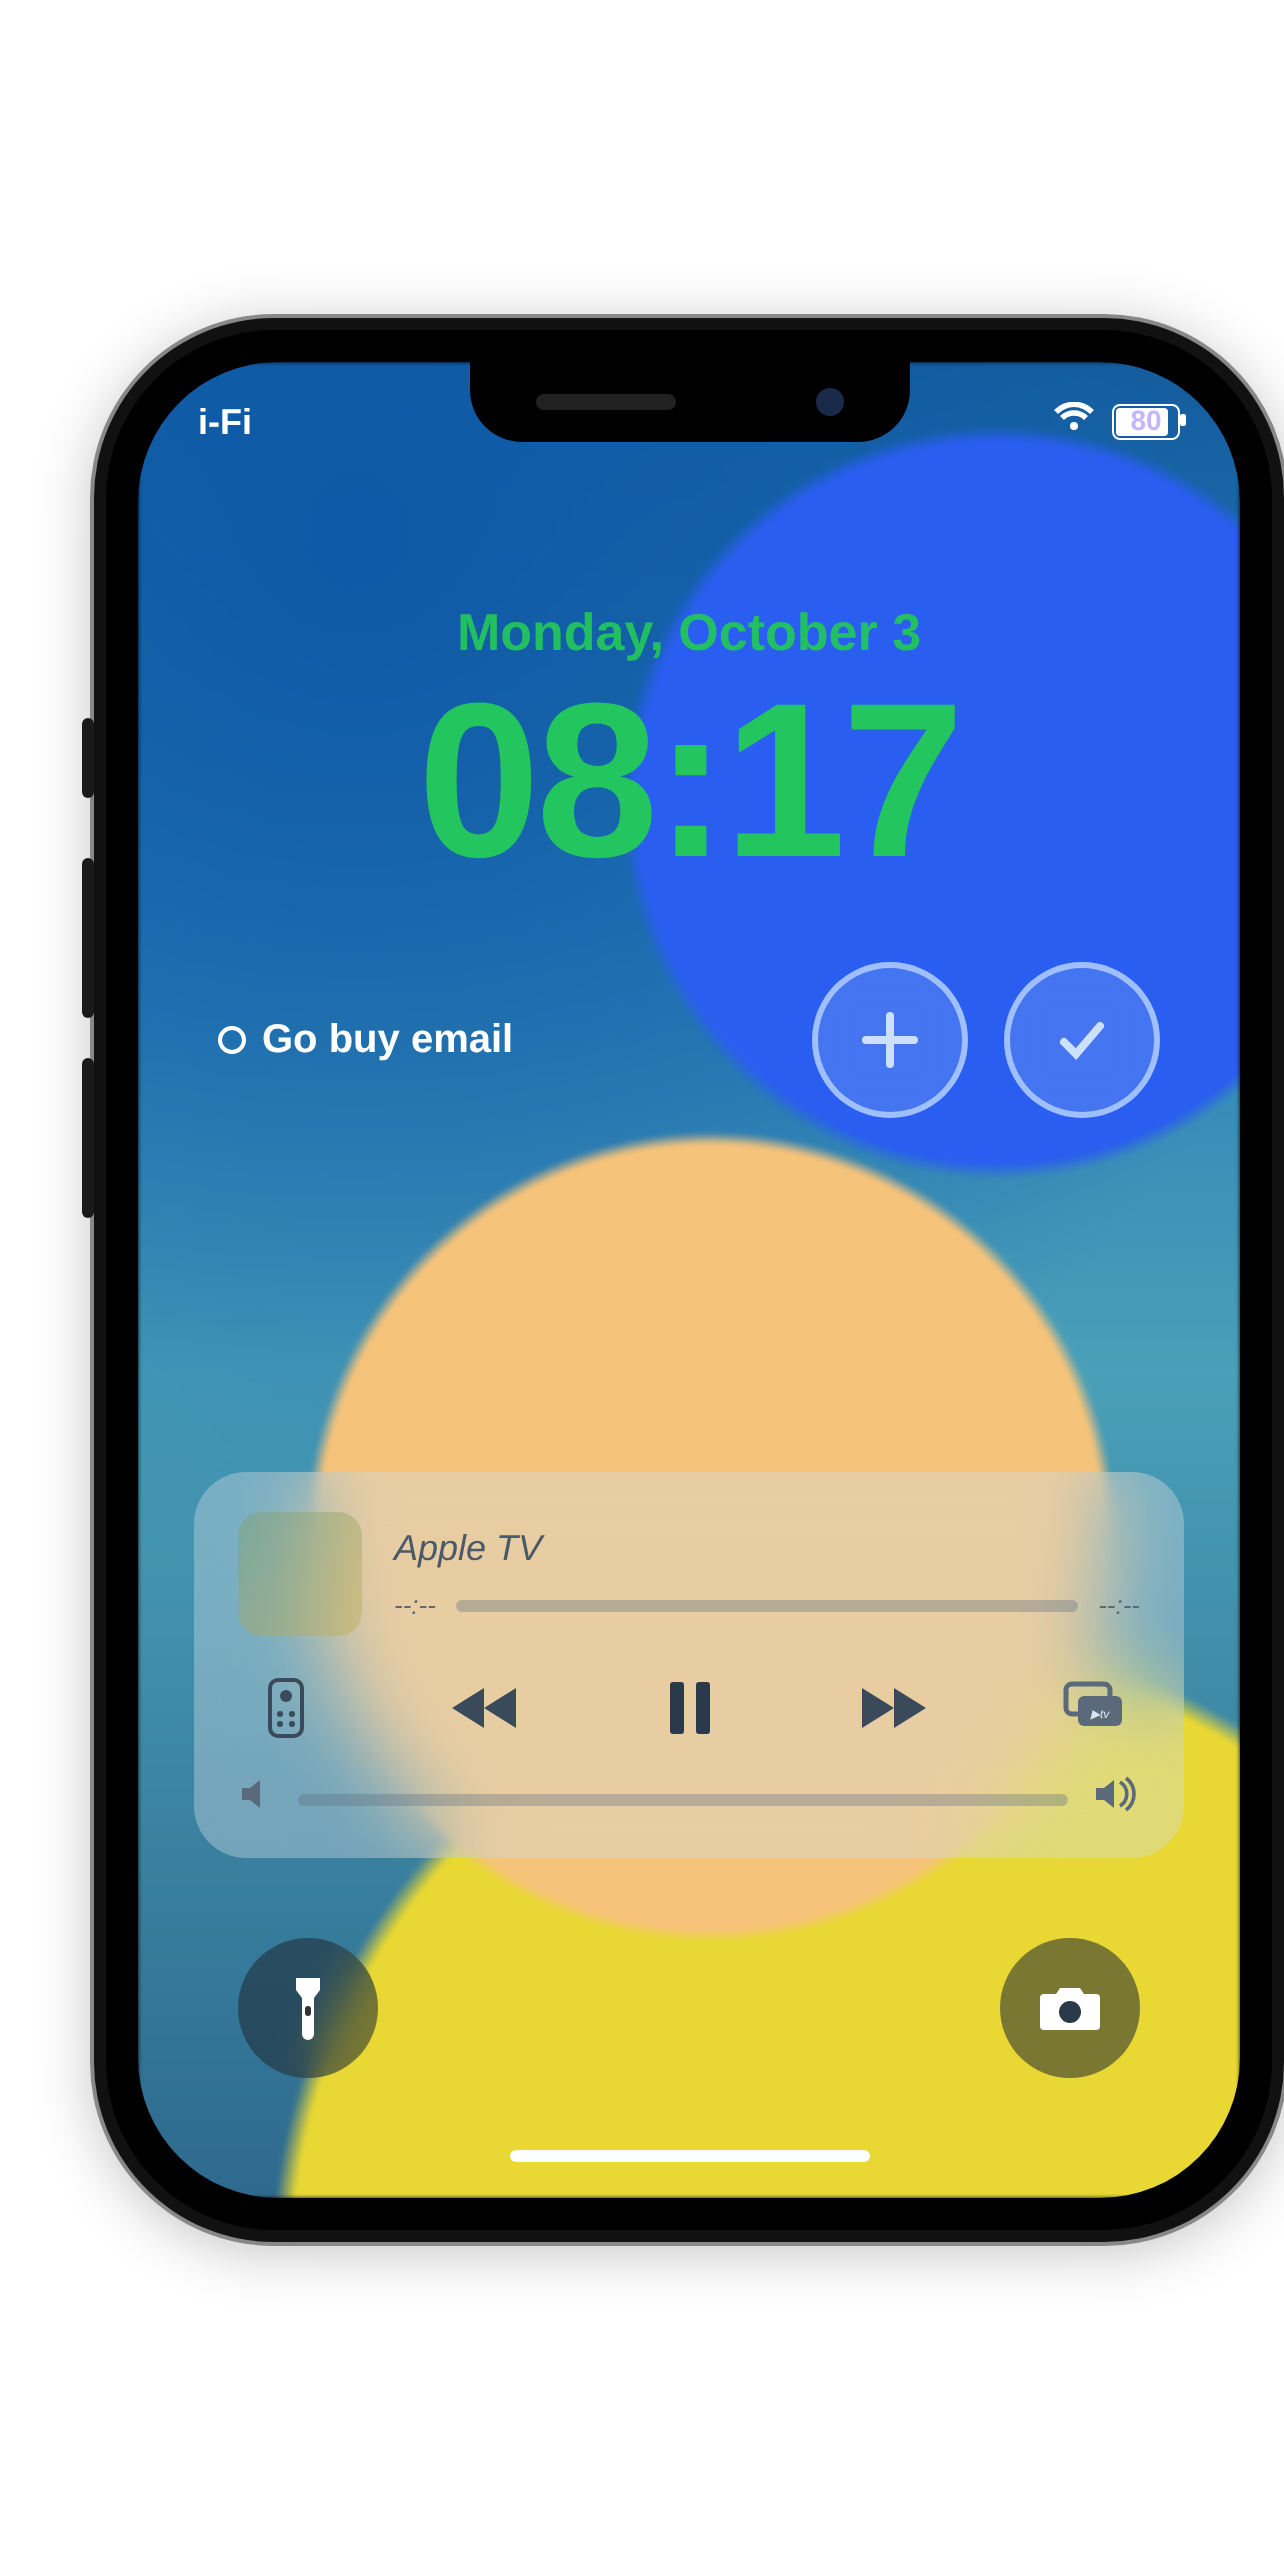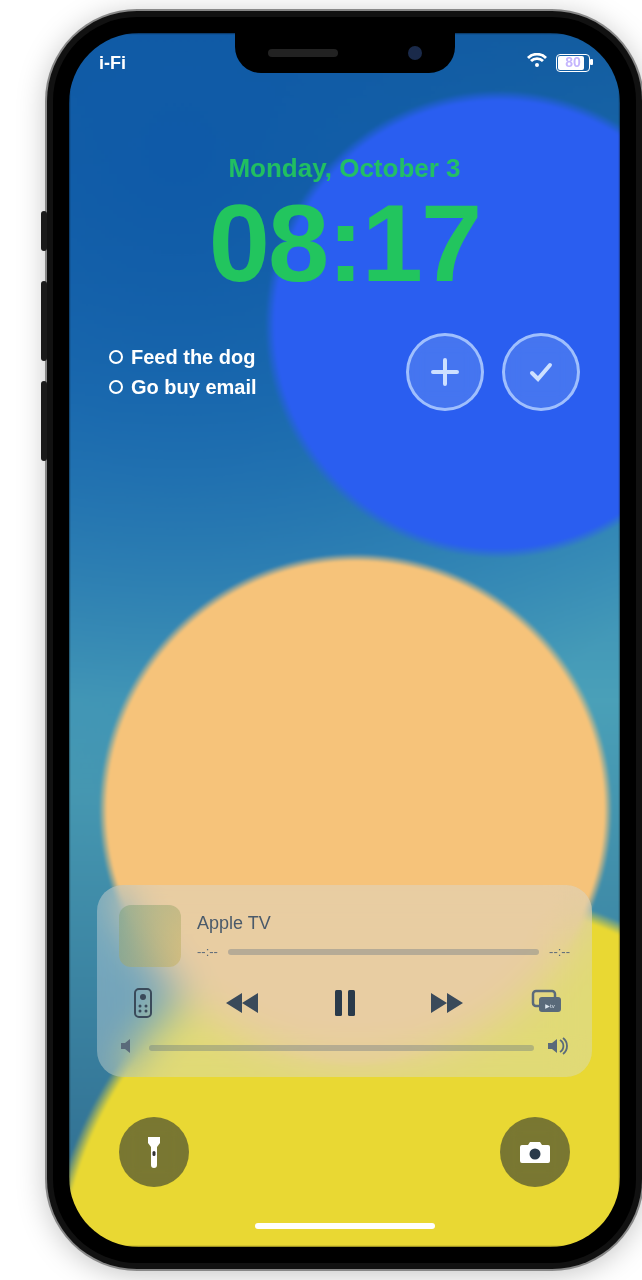--- a/index.html
+++ b/index.html
@@ -1,17 +1,17 @@
 <!DOCTYPE html>
 <html><head>
 <meta charset="utf-8">
 <style>
   html,body{margin:0;padding:0;background:#fff;font-family:-apple-system,"SF Pro Display","Helvetica Neue",Arial,sans-serif;}
   .stage{width:642px;height:1280px;position:relative;margin:0 auto;display:flex;align-items:center;justify-content:center;}
-  .device{width:620px;height:1258px;border-radius:90px;background:#111;position:relative;box-shadow:0 0 0 2px #888,0 4px 30px rgba(0,0,0,.25);margin-left:47px;}
+  .device{width:620px;height:962px;border-radius:90px;background:#111;position:relative;box-shadow:0 0 0 2px #888,0 4px 30px rgba(0,0,0,.25);margin-left:47px;}
   .device:before{content:"";position:absolute;inset:6px;border-radius:84px;background:#000;}
   .side-btn{position:absolute;background:#1a1a1a;border-radius:4px;}
   .btn-mute{left:-6px;top:200px;width:6px;height:40px;}
   .btn-vup{left:-6px;top:270px;width:6px;height:80px;}
   .btn-vdn{left:-6px;top:370px;width:6px;height:80px;}
   .btn-pwr{right:-6px;top:300px;width:6px;height:120px;}
   .screen{position:absolute;inset:22px;border-radius:70px;overflow:hidden;}
   .wallpaper{position:absolute;inset:0;
     background:
       radial-gradient(circle at 78% 24%, #2a5ef0 0%, #2a5ef0 22%, transparent 23%),
@@ -37,21 +37,21 @@
   .datetime{position:absolute;top:120px;left:0;right:0;text-align:center;color:#22c55e;z-index:20;}
   .date{font-size:26px;font-weight:600;opacity:.95;}
   .time{font-size:110px;font-weight:700;line-height:1;margin-top:4px;letter-spacing:-2px;}
   
   .widgets{position:absolute;top:300px;left:40px;right:40px;display:flex;align-items:center;gap:18px;z-index:20;}
   .todo{flex:1;color:#fff;font-size:20px;font-weight:600;line-height:1.5;}
   .todo-item{display:flex;align-items:center;gap:8px;}
   .todo-item:before{content:"";width:10px;height:10px;border:2px solid #fff;border-radius:50%;flex-shrink:0;}
   .circle-btn{width:72px;height:72px;border-radius:50%;backdrop-filter:blur(10px);background:rgba(120,160,240,.35);border:3px solid rgba(170,200,255,.9);display:flex;align-items:center;justify-content:center;color:#cde0ff;}
   
-  .player{position:absolute;left:28px;right:28px;bottom:170px;background:rgba(210,220,230,.38);backdrop-filter:blur(20px);border-radius:26px;padding:20px 22px 18px;z-index:20;color:#3a4a5a;}
+  .player{position:absolute;left:28px;right:28px;bottom:170px;background:rgba(210,220,230,.38);backdrop-filter:blur(20px);border-radius:26px;padding:20px 22px 18px;z-index:20;color:#3a4a5a;font-style:italic;}
   .p-top{display:flex;align-items:center;gap:16px;}
   .art{width:62px;height:62px;border-radius:12px;background:linear-gradient(135deg,#7aa07a,#c7b05a);opacity:.5;}
   .p-info{flex:1;}
   .p-title{font-size:18px;font-weight:500;color:#4a5a6a;}
   .track{display:flex;align-items:center;gap:10px;margin-top:10px;font-size:13px;color:#5a6a7a;}
   .track-bar{flex:1;height:6px;background:rgba(90,110,130,.35);border-radius:4px;position:relative;}
   .controls{display:flex;align-items:center;justify-content:space-between;margin-top:16px;}
   .ctrl{width:48px;height:40px;display:flex;align-items:center;justify-content:center;color:#3a4a5a;}
   .vol{display:flex;align-items:center;gap:12px;margin-top:14px;}
   .vol-bar{flex:1;height:6px;background:rgba(90,110,130,.35);border-radius:4px;}
@@ -95,23 +95,20 @@
         </span>
       </div>
 
       <div class="datetime">
         <div class="date">Monday, October 3</div>
         <div class="time">08:17</div>
       </div>
 
       <div class="widgets">
         <div class="todo">
-          <div class="todo-item">
-              <span>Feed the dog</span>
-            </div>
           <div class="todo-item">
               <span>Go buy email</span>
             </div>
         </div>
         <div class="circle-btn">
           <svg width="34" height="34" viewBox="0 0 34 34">
               <path d="M17 5v24M5 17h24" stroke="#cde0ff" stroke-width="4" stroke-linecap="round"></path>
             </svg>
         </div>
         <div class="circle-btn">

